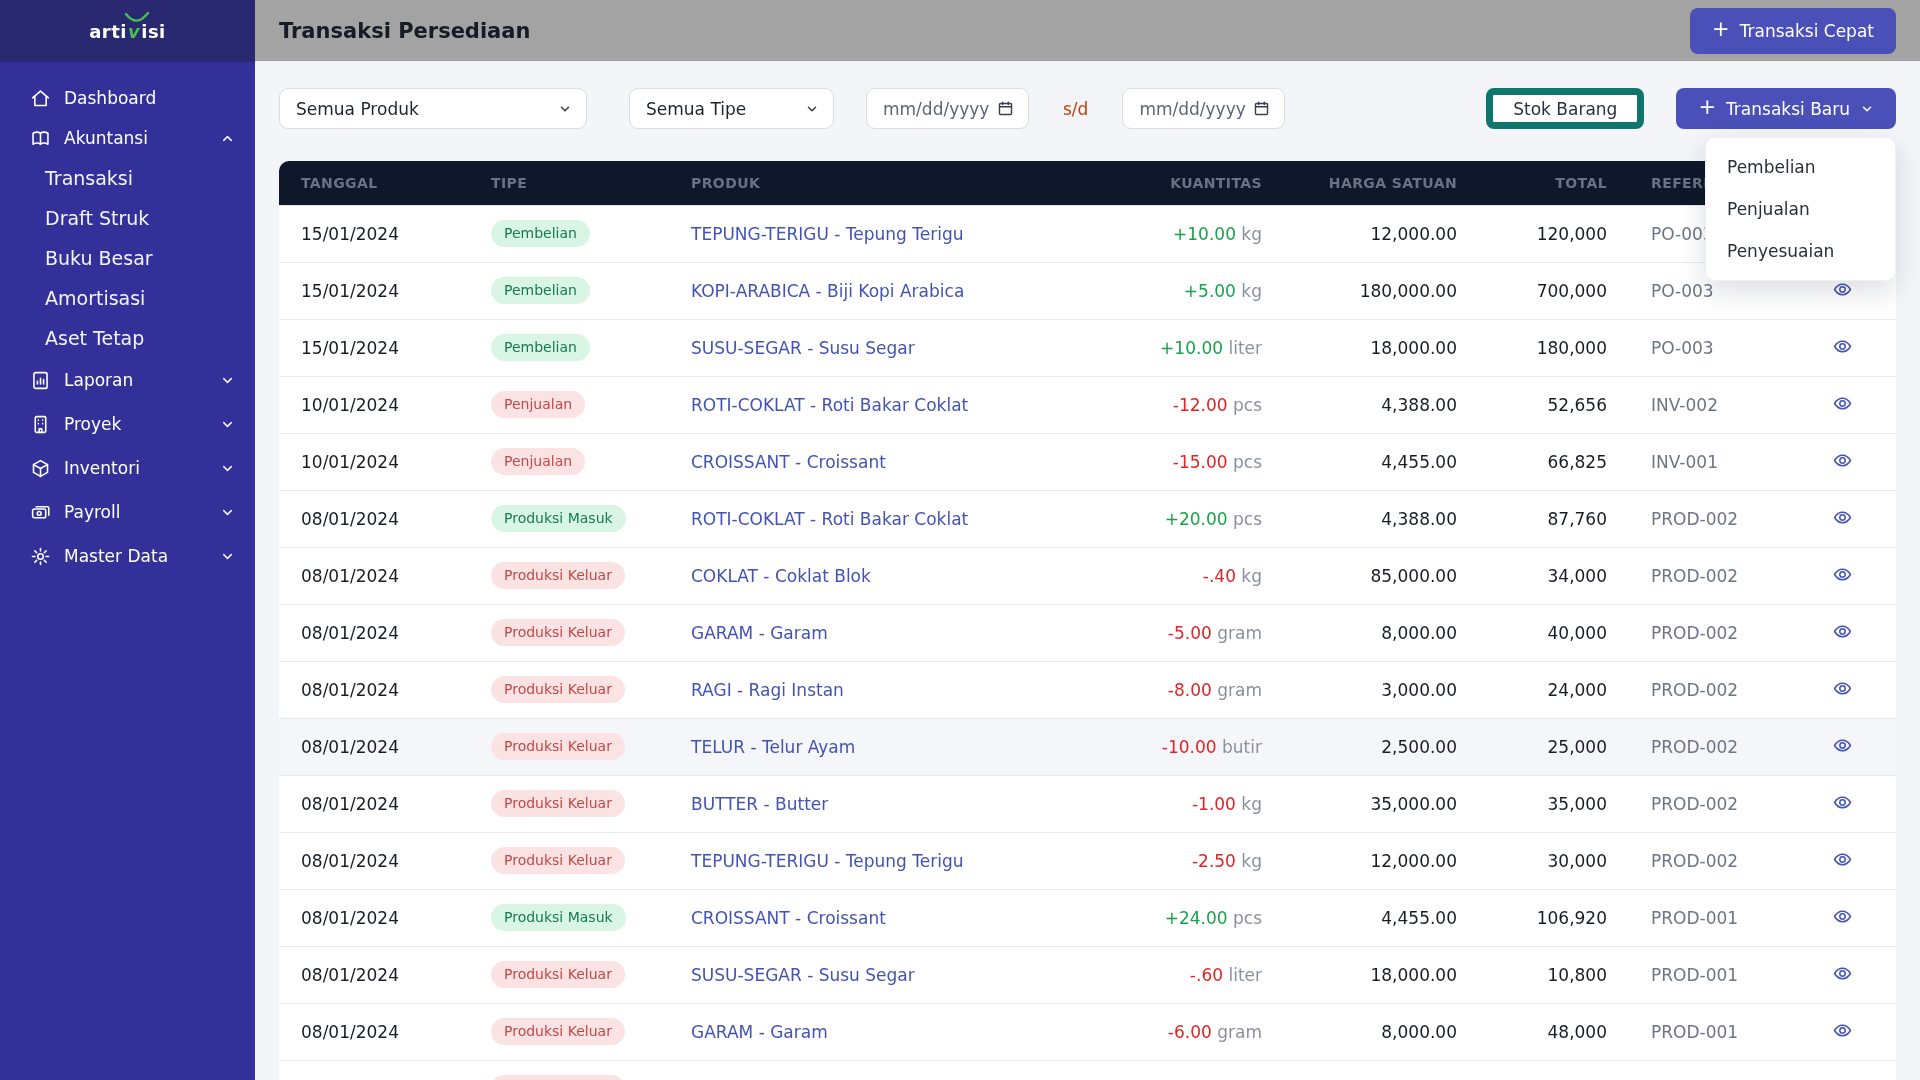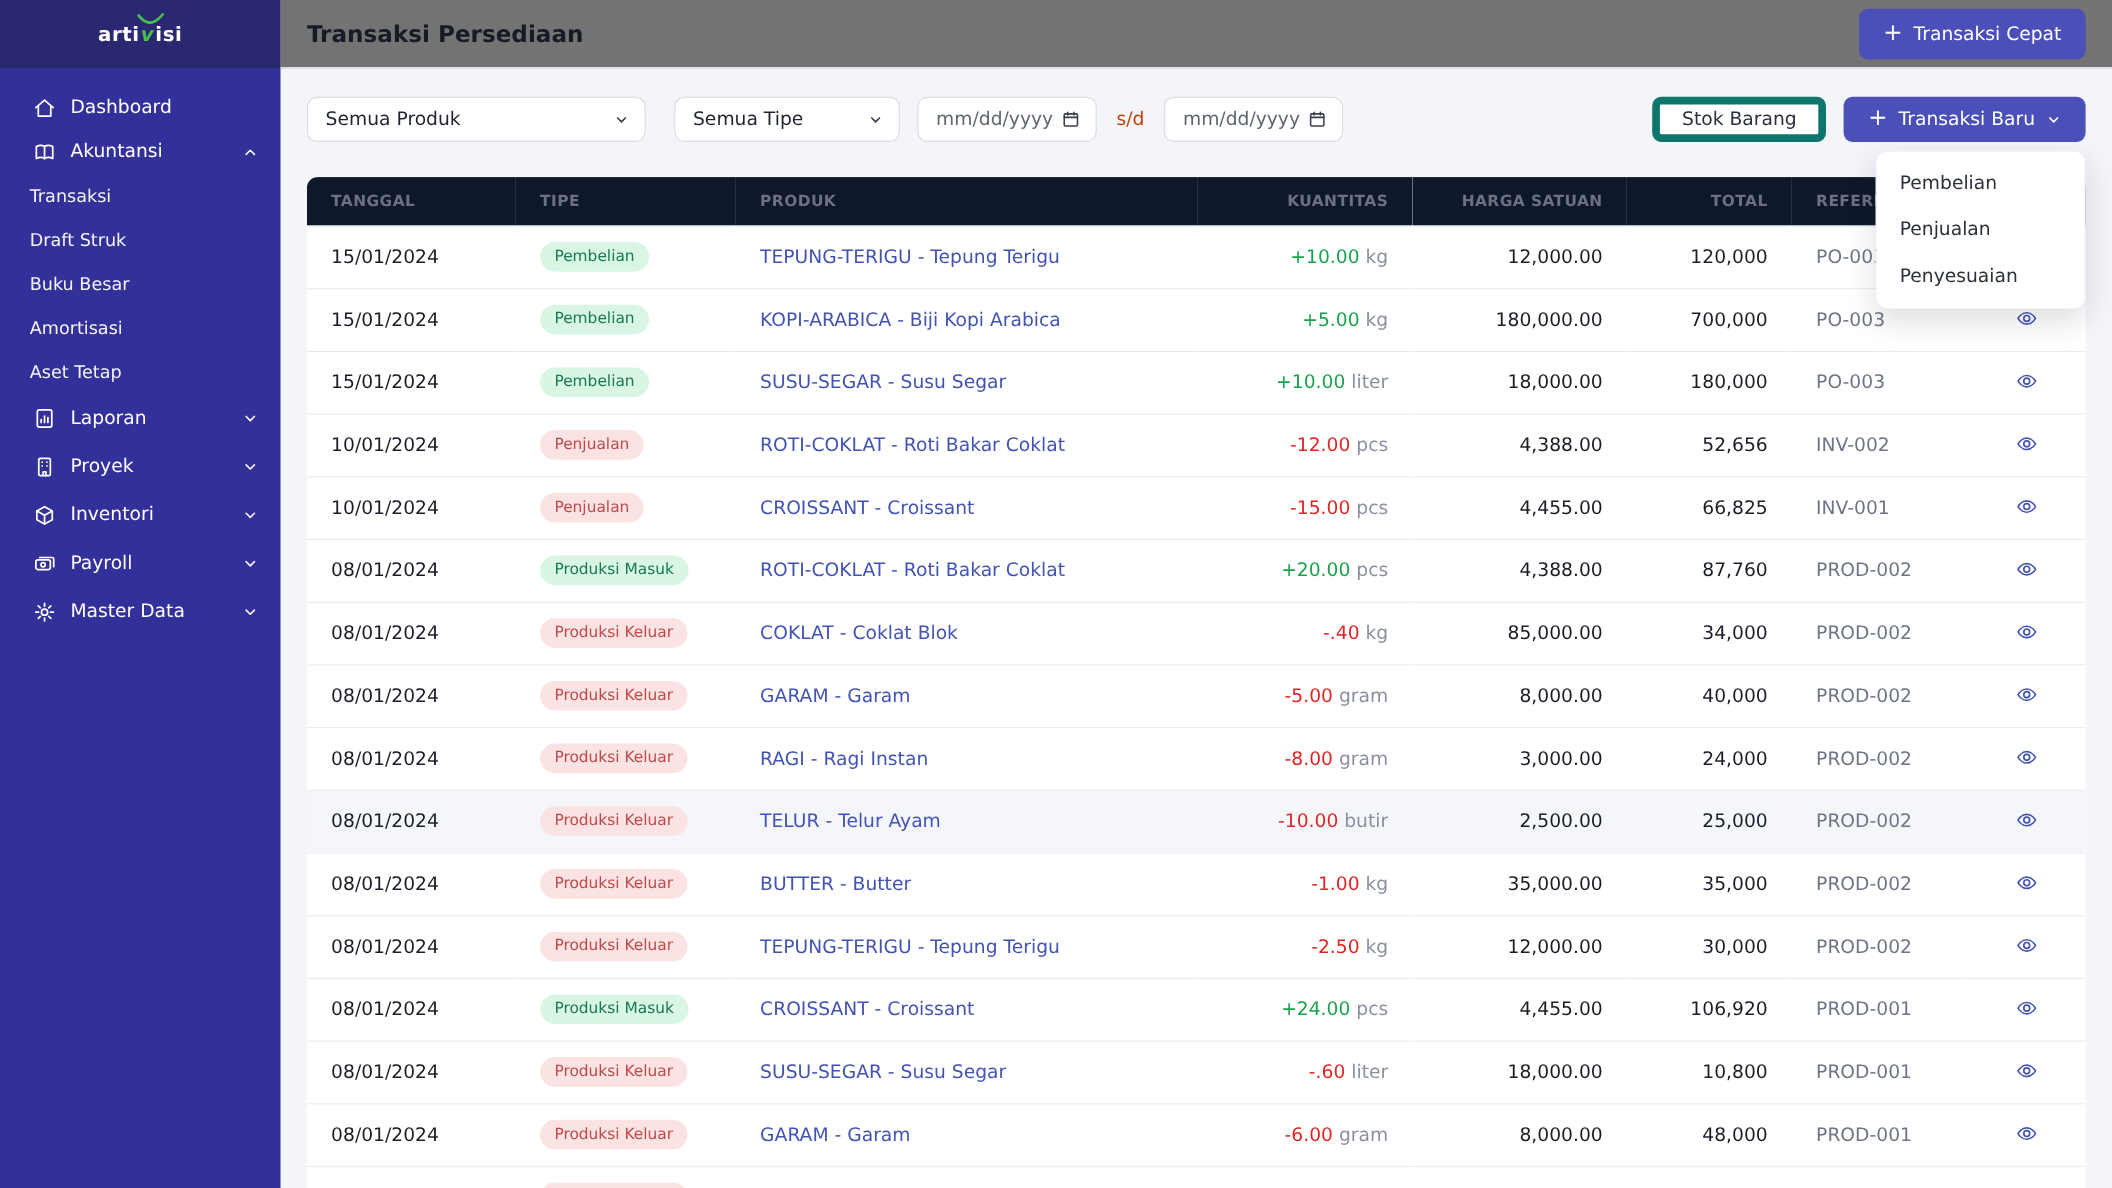--- a/index.html
+++ b/index.html
@@ -15,33 +15,33 @@
   .logo-bar { height: 62px; background: #2a2870; display: flex; align-items: center; justify-content: center; }
   .logo { font-size: 18px; font-weight: bold; letter-spacing: .5px; display: flex; align-items: baseline; }
   .logo .accent { color: #45c24e; position: relative; font-style: italic; font-weight: bold; margin: 0 1px; }
   .logo .swoosh { position: absolute; left: -4px; top: -10px; }
   nav { padding-top: 16px; }
   .nav-item { height: 40px; display: flex; align-items: center; padding: 0 20px 0 30px; cursor: pointer; font-size: 17px; }
   .nav-item.big { height: 44px; }
   .nav-item .ic { width: 21px; height: 21px; margin-right: 13px; flex: 0 0 21px; display: inline-flex; }
   .nav-item .lbl { flex: 1; }
   .nav-item .chev { width: 15px; height: 15px; opacity: .95; }
-  .sub-item { height: 40px; display: flex; align-items: center; padding-left: 27px; font-size: 16px; color: rgba(255,255,255,.95); cursor: pointer; }
+  .sub-item { height: 40px; display: flex; align-items: center; padding-left: 45px; font-size: 19px; color: rgba(255,255,255,.95); cursor: pointer; }
 
   
   .main { flex: 1; position: relative; height: 100%; }
-  .topbar { height: 62px; background: #737373; border-bottom: 1px solid #eceef2; display: flex; align-items: center; justify-content: space-between; padding: 0 24px; }
+  .topbar { height: 62px; background: #a3a3a3; border-bottom: 1px solid #eceef2; display: flex; align-items: center; justify-content: space-between; padding: 0 24px; }
   .page-title { font-size: 21px; font-weight: bold; color: #161b26; }
   .btn { border: none; cursor: pointer; font-family: inherit; display: inline-flex; align-items: center; gap: 10px; border-radius: 8px; font-size: 17px; }
   .btn-primary { background: #4a50b8; color: #fff; padding: 0 22px; height: 46px; }
   .btn-outline { background: #fff; color: #2b3040; border: 7px solid #0f766e; padding: 0 20px; height: 41px; }
   .plus { font-size: 21px; line-height: 1; font-weight: 400; margin-top: -2px; }
 
   .content { padding: 26px 24px 0 24px; }
-  .filter-row { display: flex; align-items: center; gap: 16px; }
+  .filter-row { display: flex; align-items: center; gap: 32px; }
   .select-box, .date-box {
     background: #fff; border: 1px solid #d9dce3; border-radius: 9px; height: 41px;
     display: flex; align-items: center; padding: 0 14px 0 16px; font-size: 17px; color: #1f2430; cursor: pointer;
   }
   .select-box { justify-content: space-between; }
   .sel-produk { width: 308px; margin-right: 10px; }
   .sel-tipe { width: 205px; }
   .date-box { width: 163px; justify-content: space-between; color: #5f6673; }
   .sd { color: #c2410c; font-size: 17px; padding: 0 2px; }
   .spacer { flex: 1; }

